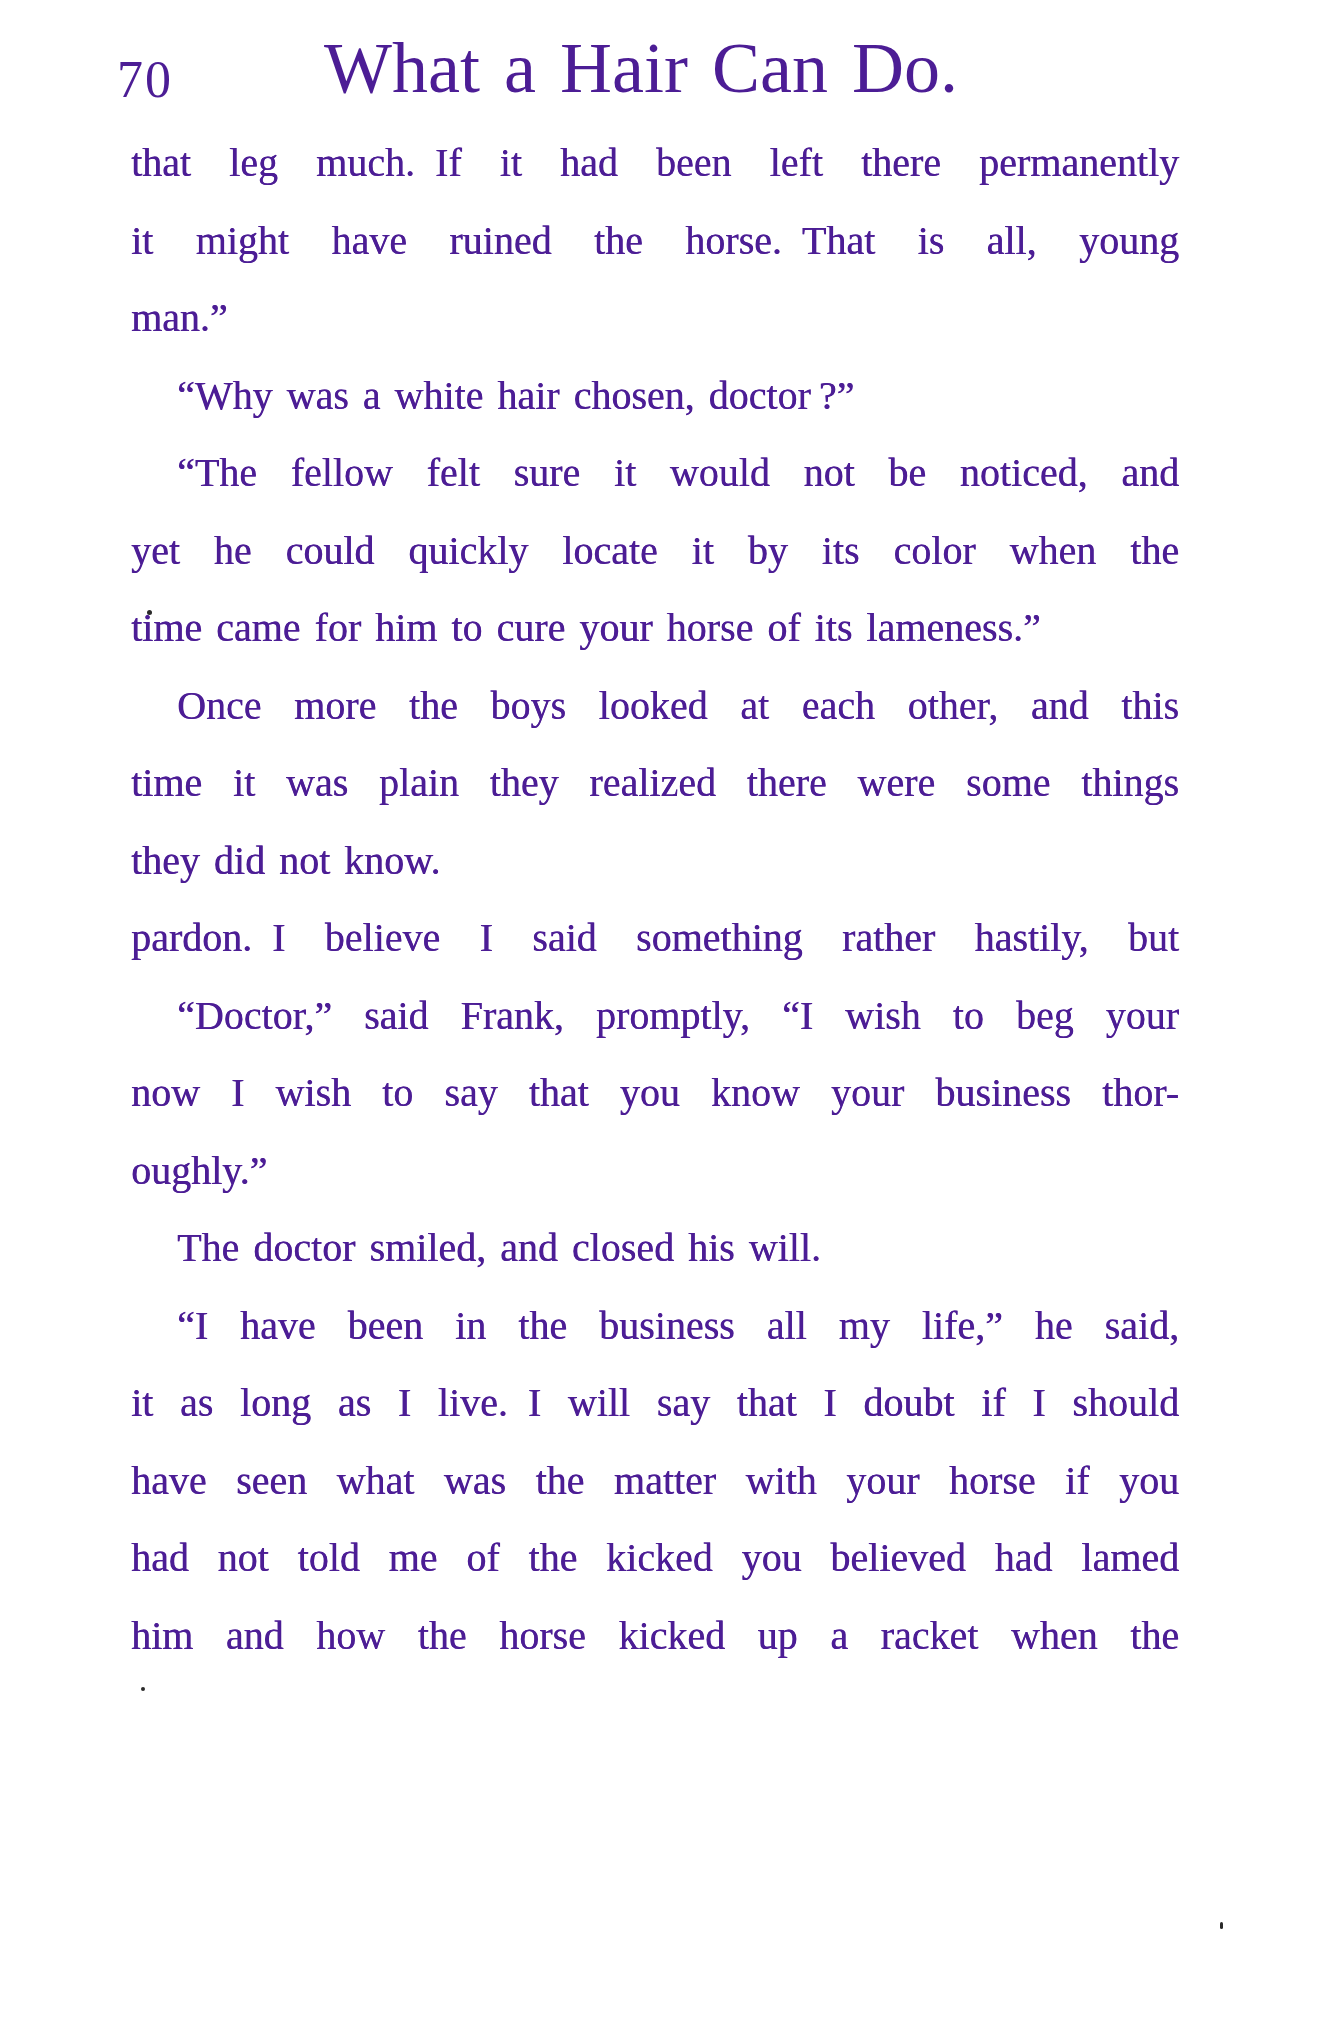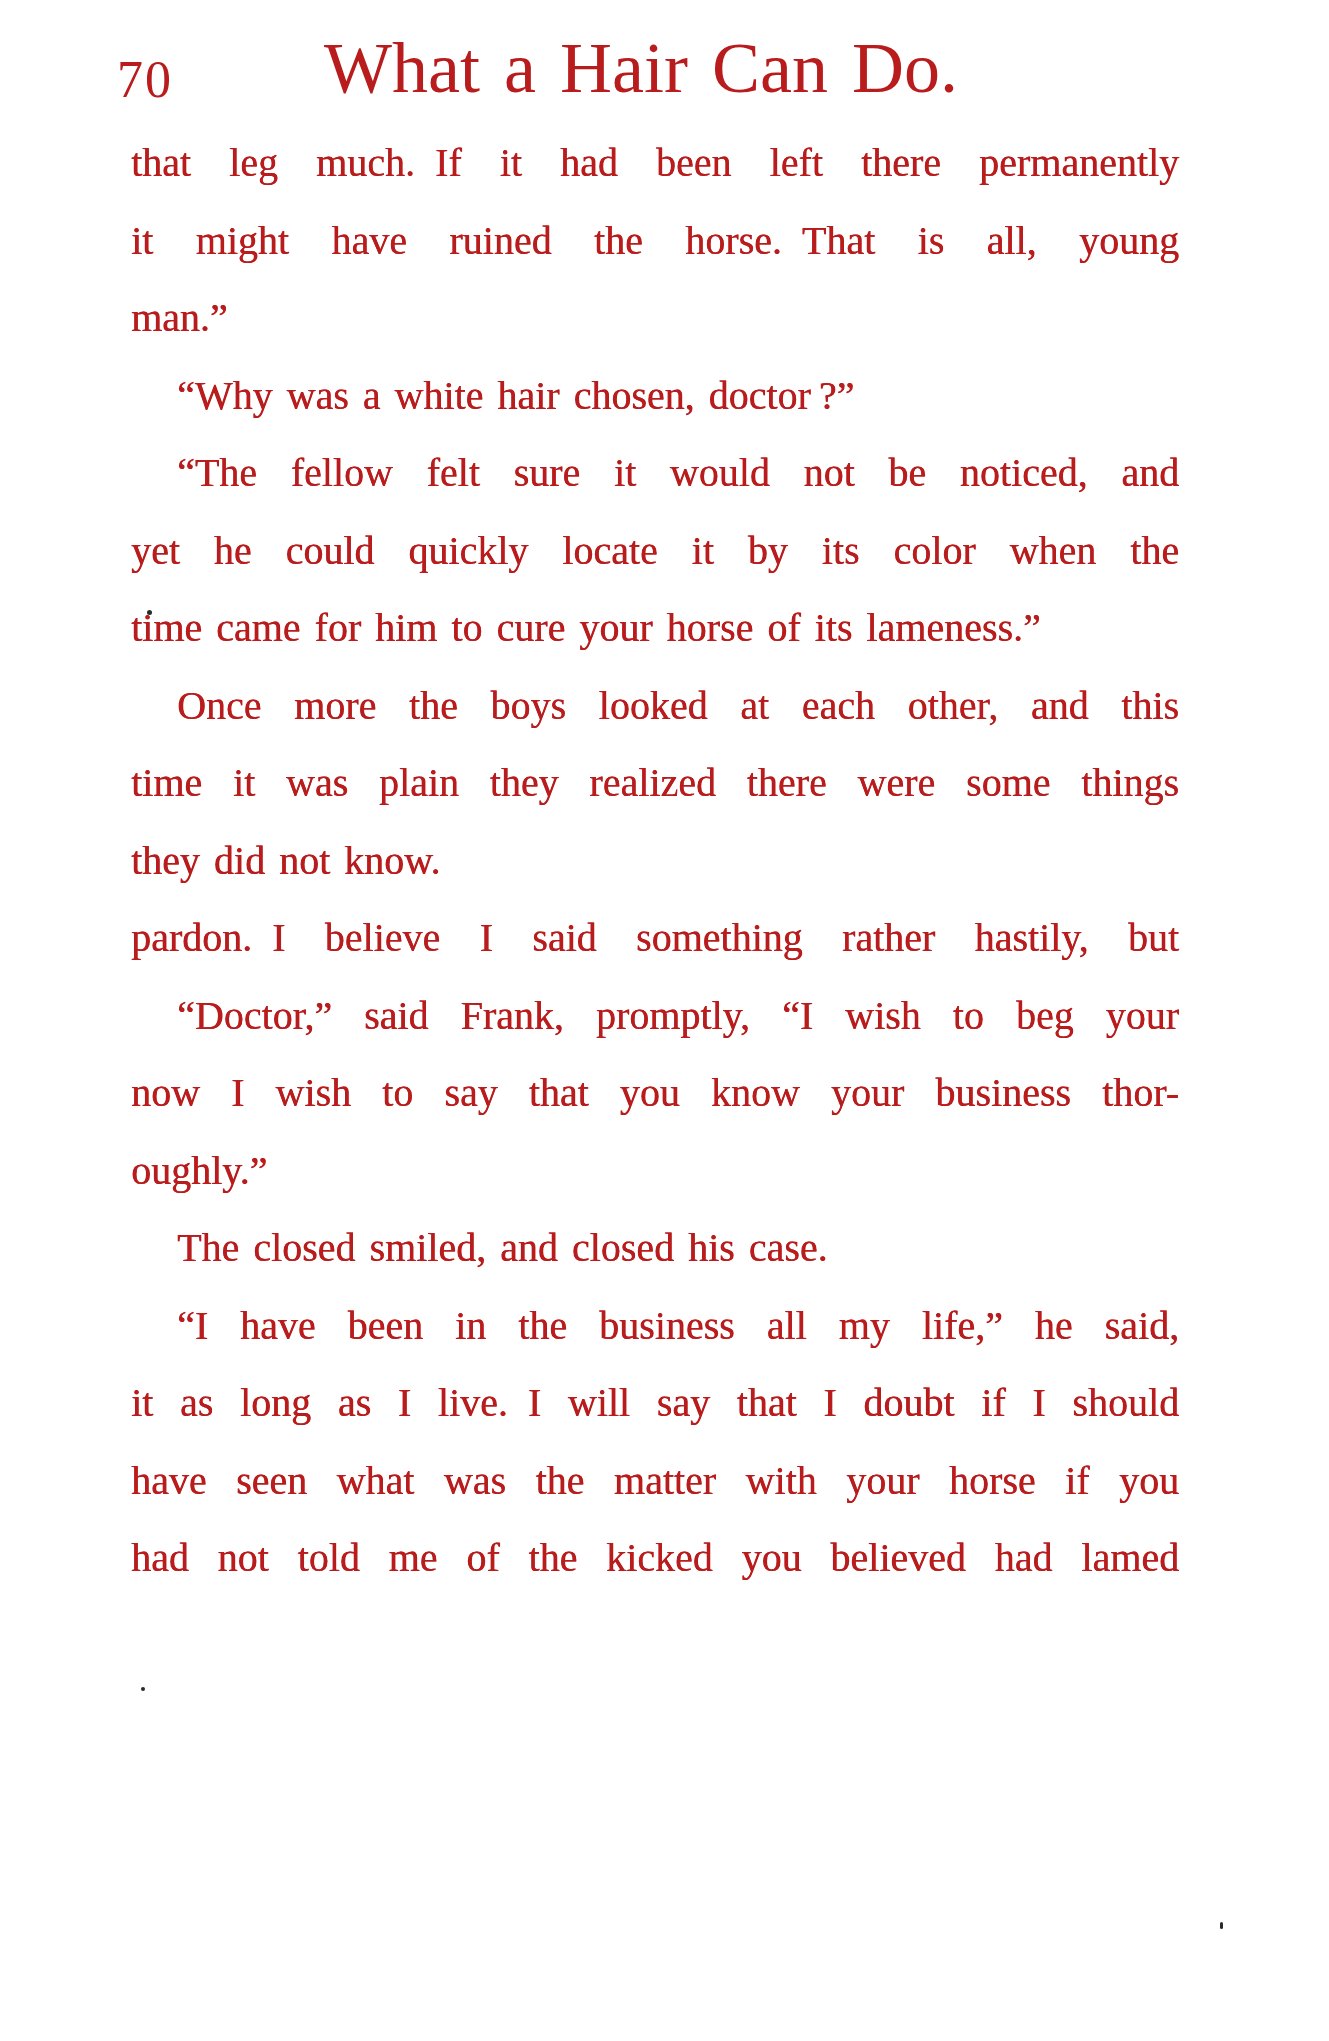--- a/index.html
+++ b/index.html
@@ -7,21 +7,21 @@
     padding: 0;
     background: #ffffff;
   }
   .page {
     position: relative;
     width: 1329px;
     height: 2041px;
     background: #ffffff;
     overflow: hidden;
     font-family: "Liberation Serif", "DejaVu Serif", serif;
-    color: #b91c1c;
+    color: #4c1d95;
   }
   
   .header {
     position: absolute;
     top: 36px;
     left: 117px;
     right: 164px;
     height: 80px;
   }
   .pagenum {
@@ -92,23 +92,24 @@
       <div class="line indent">“The fellow felt sure it would not be noticed, and</div>
       <div class="line">yet he could quickly locate it by its color when the</div>
       <div class="line natural">time came for him to cure your horse of its lameness.”</div>
       <div class="line indent">Once more the boys looked at each other, and this</div>
       <div class="line">time it was plain they realized there were some things</div>
       <div class="line natural">they did not know.</div>
       <div class="line">pardon. I believe I said something rather hastily, but</div>
       <div class="line indent">“Doctor,” said Frank, promptly, “I wish to beg your</div>
       <div class="line">now I wish to say that you know your business thor-</div>
       <div class="line natural">oughly.”</div>
-      <div class="line indent natural">The closed smiled, and closed his case.</div>
+      <div class="line indent natural">The doctor smiled, and closed his will.</div>
       <div class="line indent">“I have been in the business all my life,” he said,</div>
       <div class="line">it as long as I live. I will say that I doubt if I should</div>
       <div class="line">have seen what was the matter with your horse if you</div>
       <div class="line">had not told me of the kicked you believed had lamed</div>
+      <div class="line">him and how the horse kicked up a racket when the</div>
     </div>
 
   <div class="speck s1"></div>
   <div class="speck s2"></div>
   <div class="speck s3"></div>
 </div>
 
 </body></html>

